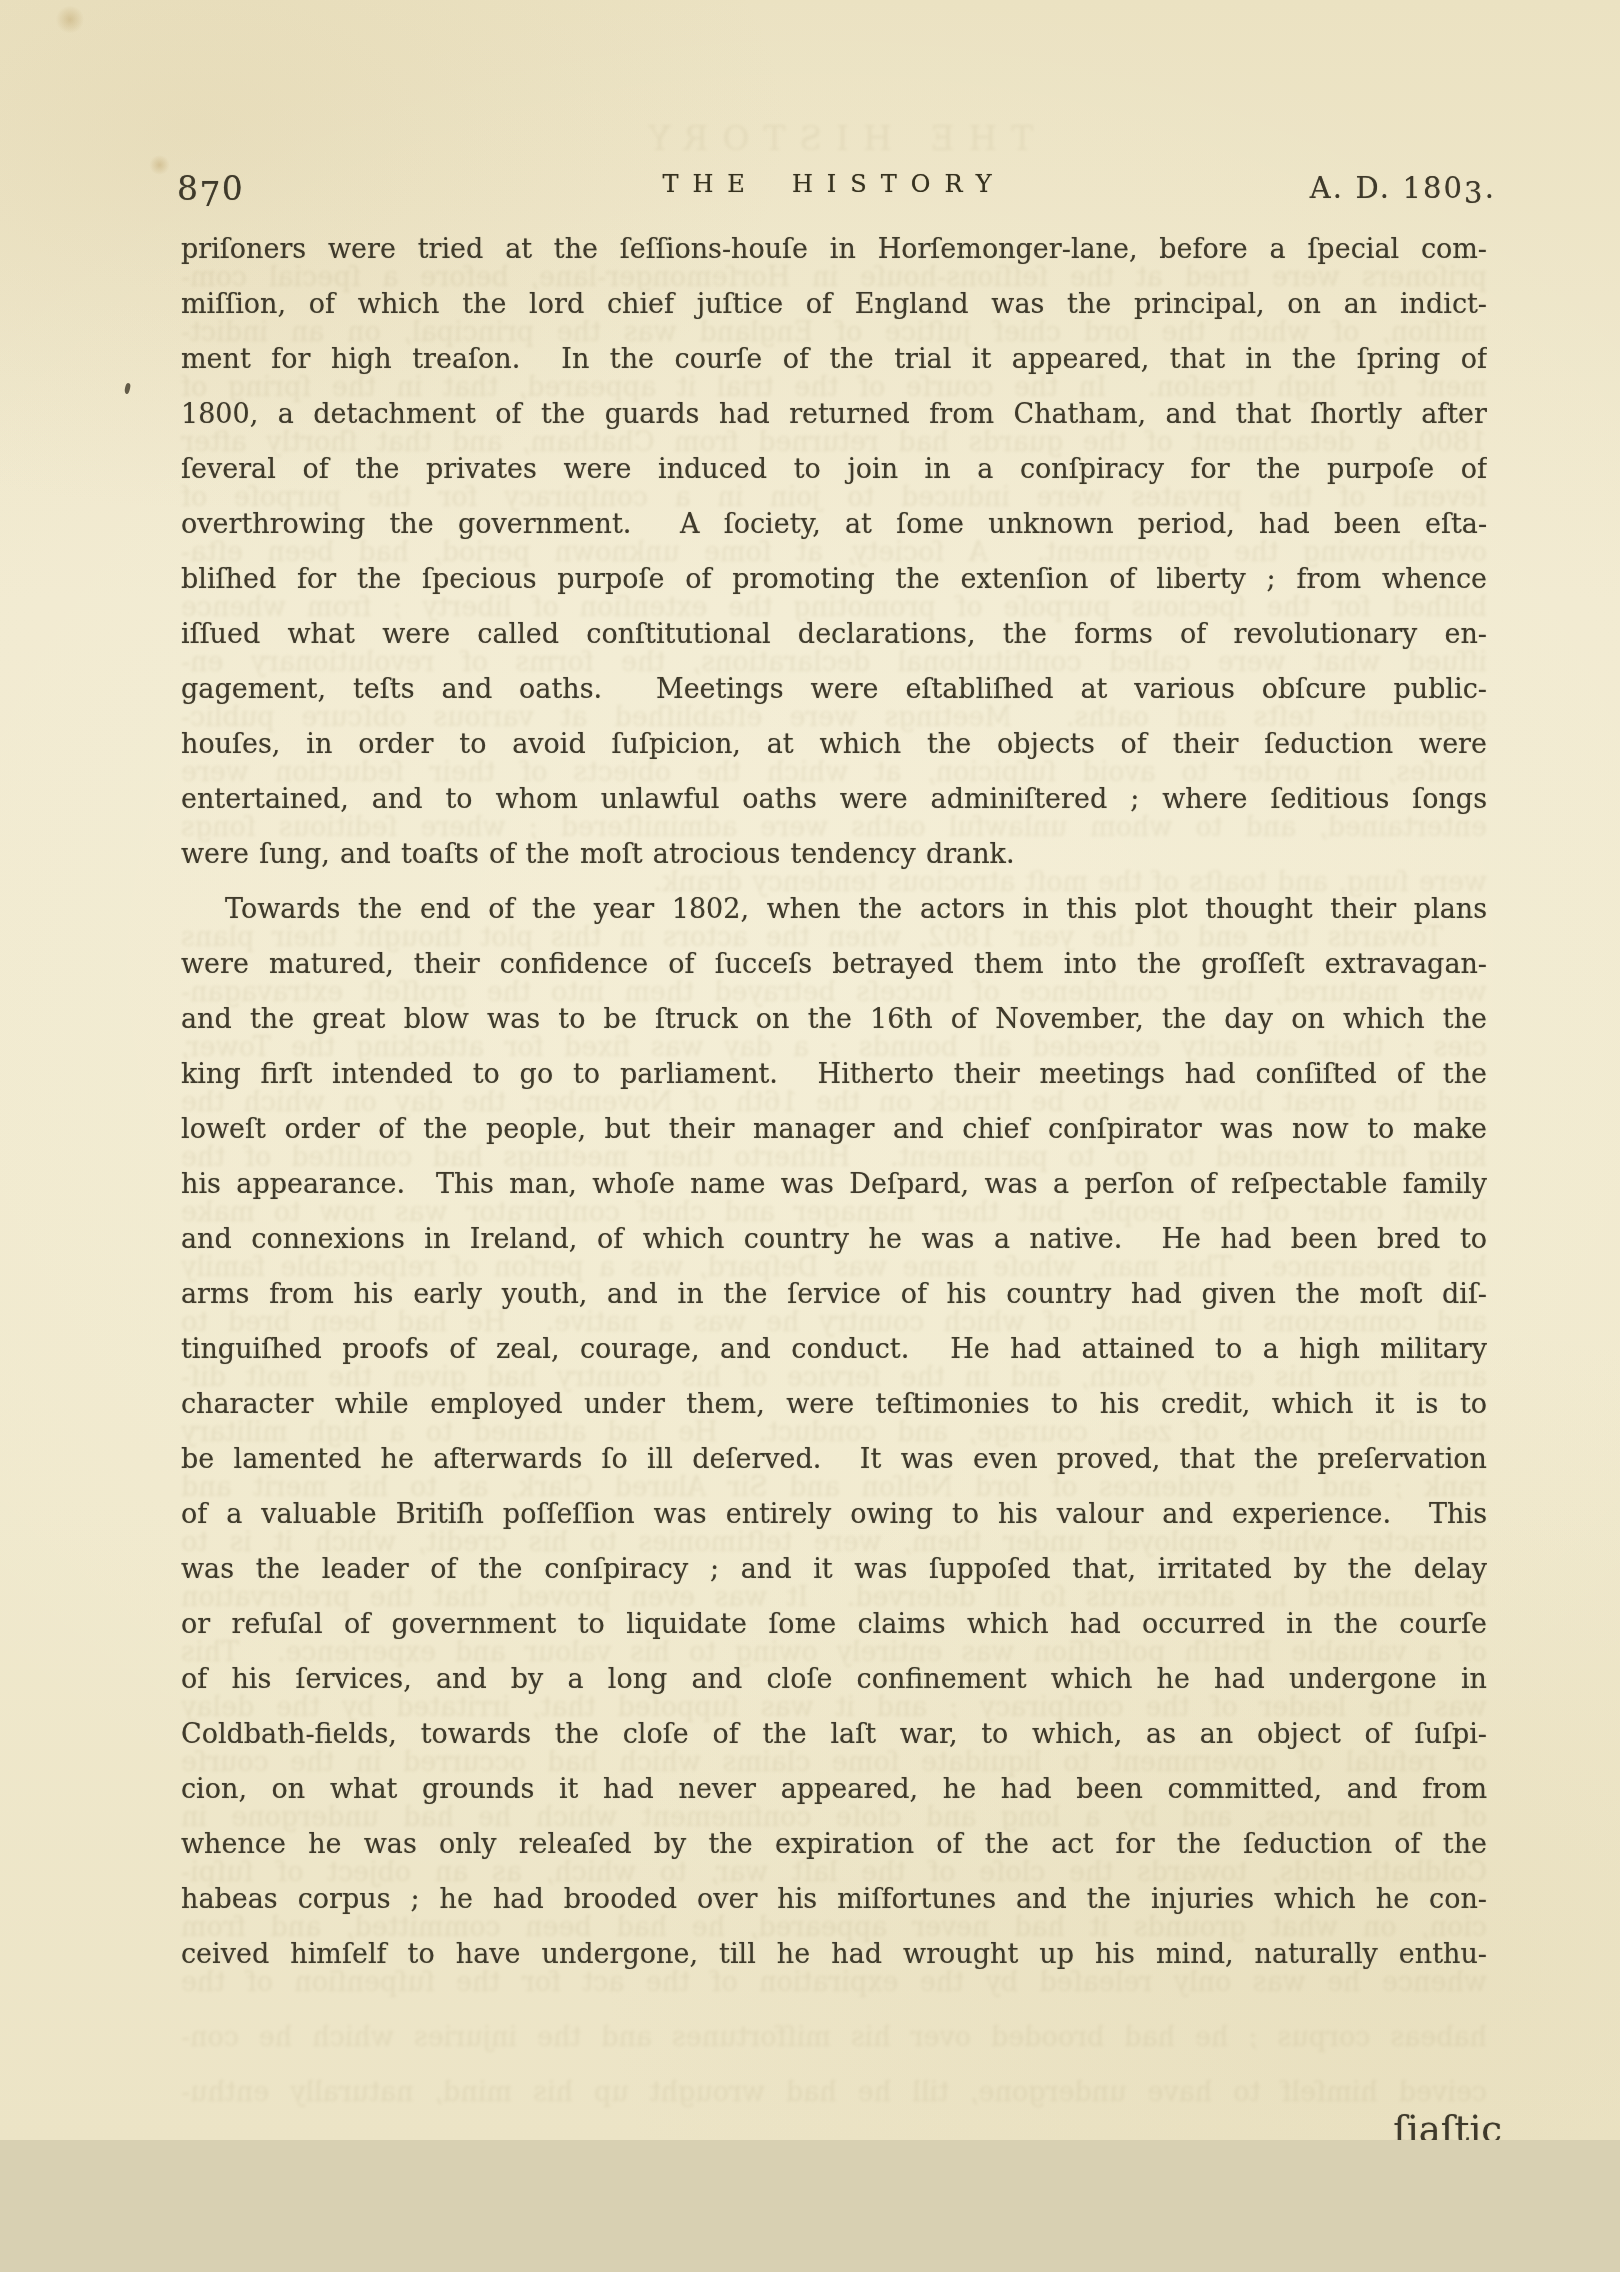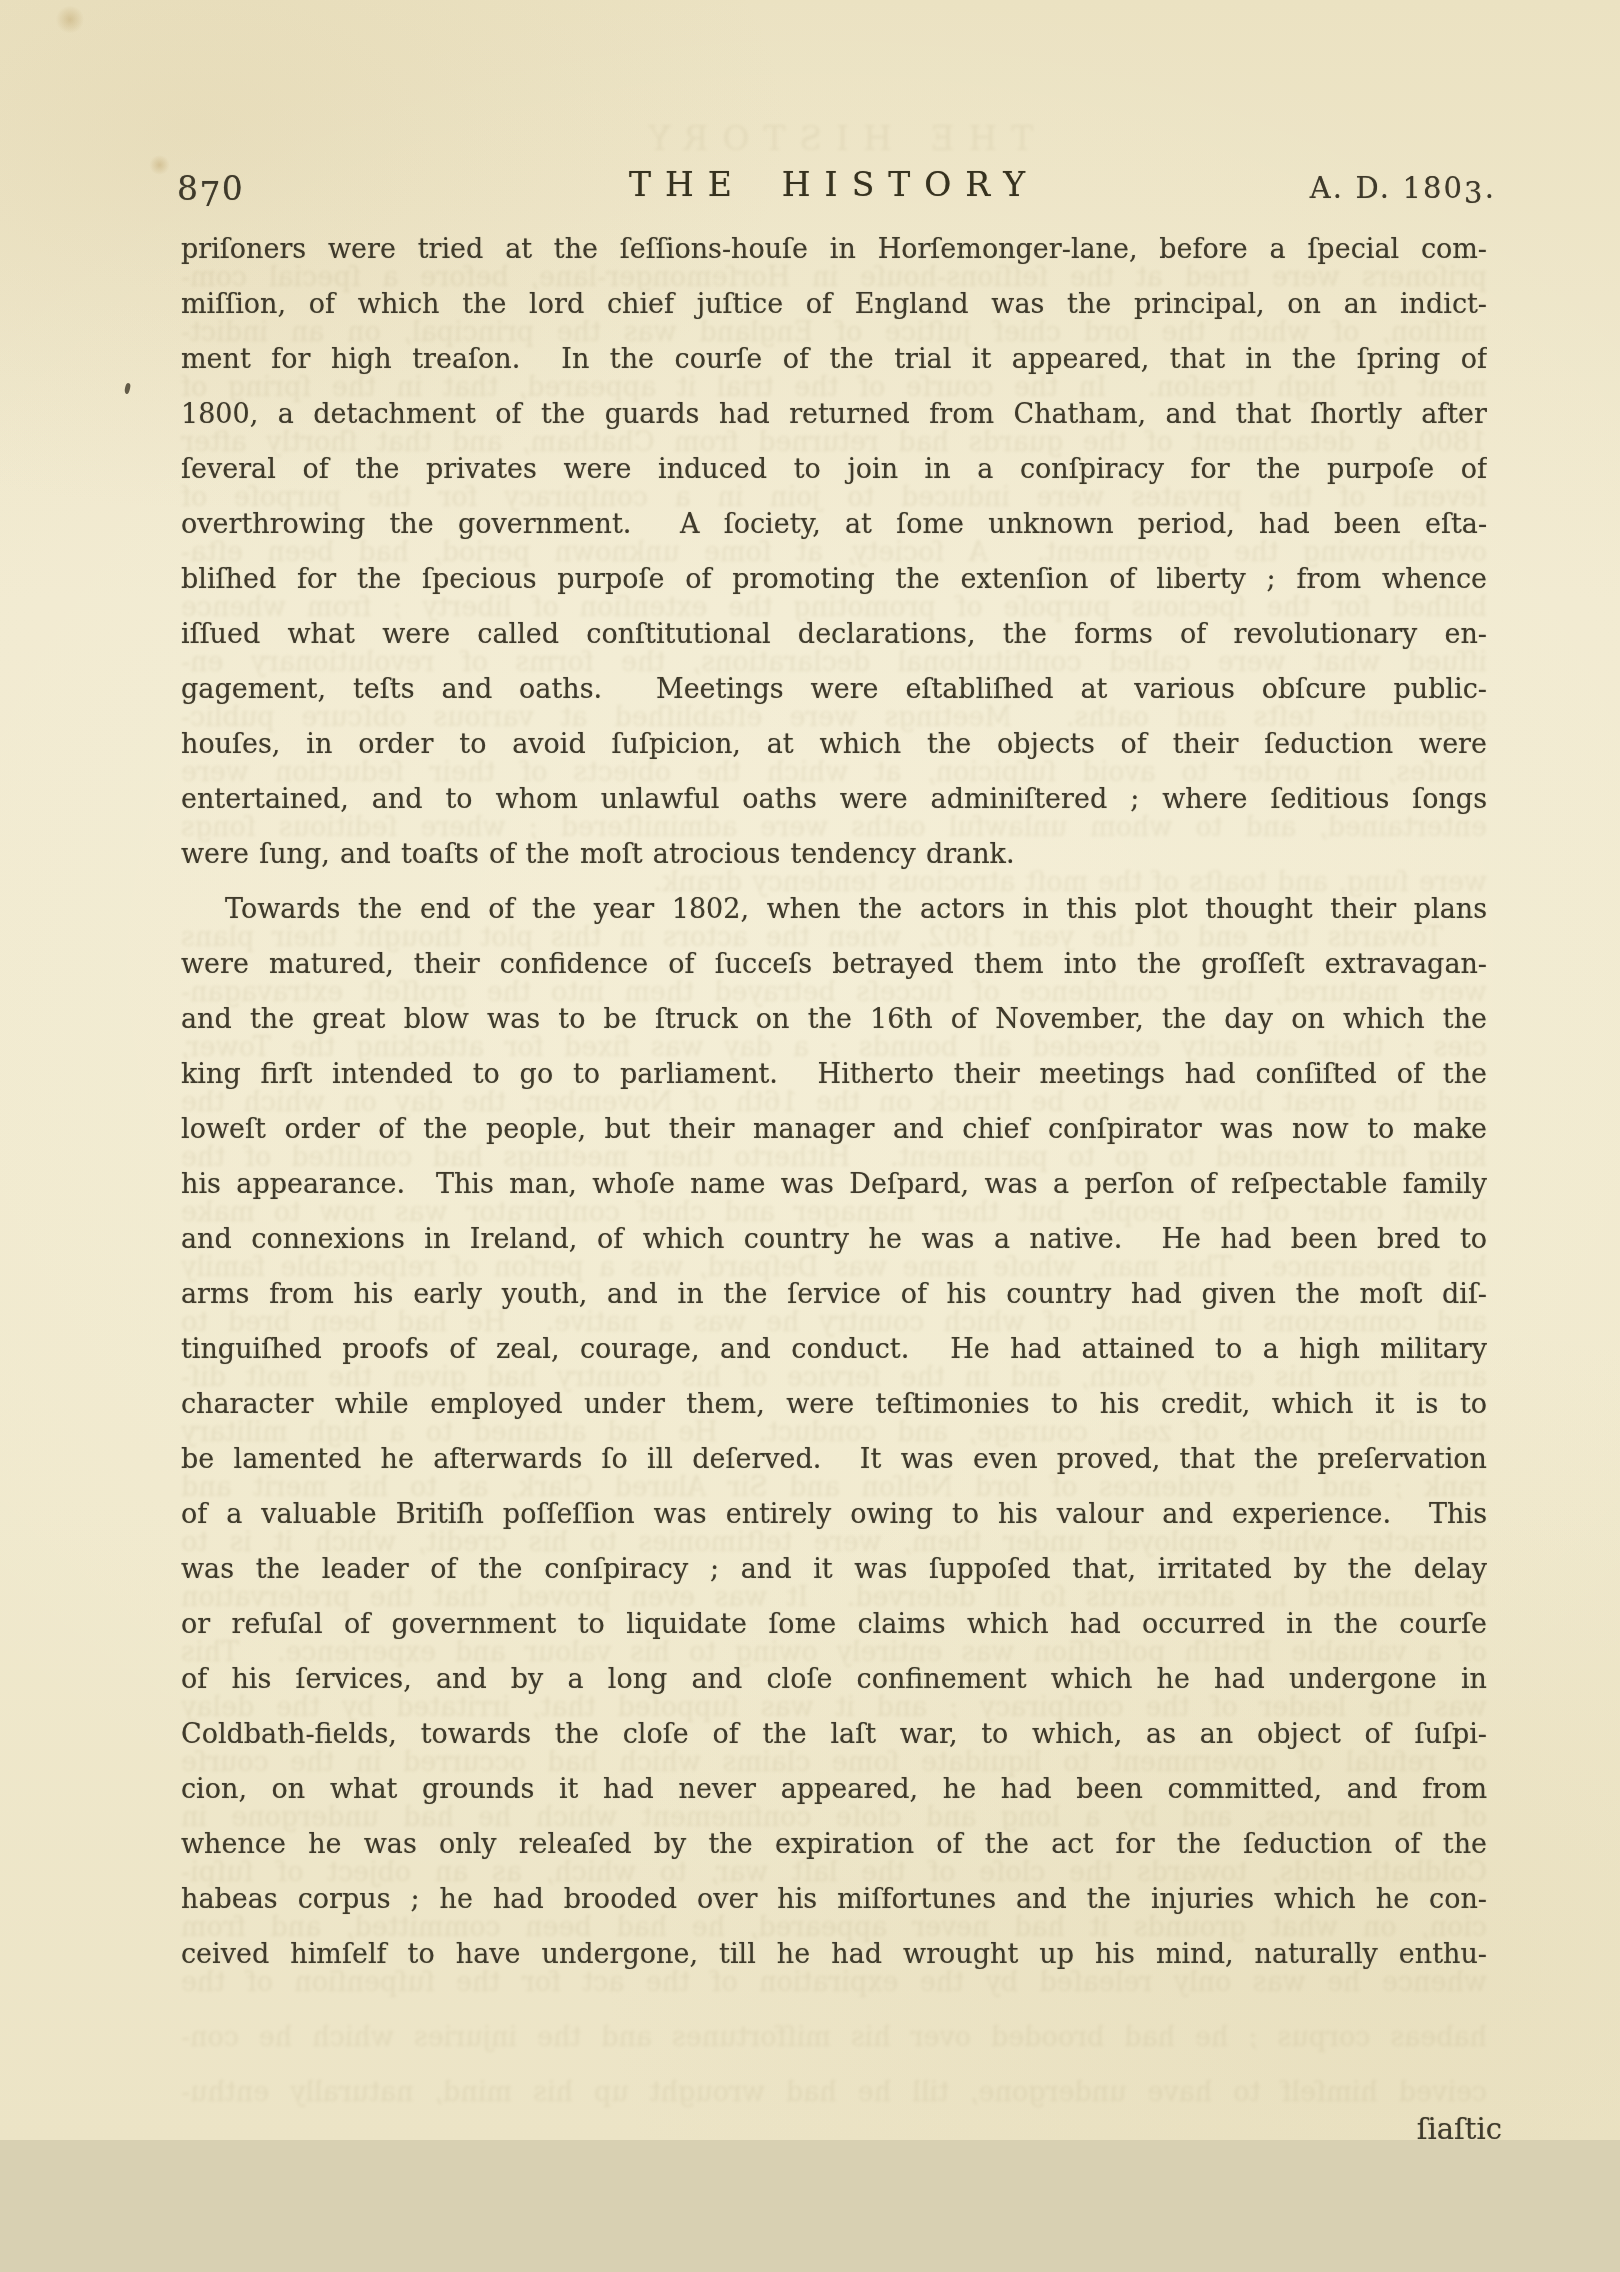--- a/index.html
+++ b/index.html
@@ -19,21 +19,21 @@
   
   .hdr{position:absolute;top:163px;left:0;width:100%;height:57px;}
   .page-number{
     position:absolute;left:177px;top:4.3px;
     font-size:33px;line-height:43px;letter-spacing:1.4px;
     text-shadow:0 0 0.7px rgba(50,45,33,.55);
   }
   .running-title{
     position:absolute;left:181px;width:1306px;top:0;
     text-align:center;
-    font-size:33px;line-height:43px;
+    font-size:24px;line-height:43px;
     letter-spacing:14px;word-spacing:11.4px;
     text-shadow:0 0 0.7px rgba(50,45,33,.6);
     color:#36321f;
   }
   .date-header{
     position:absolute;right:125px;top:4.3px;
     font-size:29px;line-height:43px;letter-spacing:2.1px;
     text-shadow:0 0 0.7px rgba(50,45,33,.55);
   }
   .dsc{position:relative;top:.17em;}
@@ -45,21 +45,21 @@
   .line{
     font-size:27px;line-height:55px;height:55px;
     text-align:justify;text-align-last:justify;
     white-space:pre-wrap;overflow:hidden;
     word-spacing:.06em;
   }
   .line.end{text-align-last:left;}
   .line.indent{text-indent:44px;}
   .catchword{
     position:absolute;top:2112px;right:119px;
-    font-size:29px;line-height:35px;
+    font-size:37px;line-height:35px;
     text-shadow:0 0 0.9px rgba(62,57,43,.5);
   }
   
   .ghost{
     position:absolute;pointer-events:none;
     color:#96875a;opacity:.13;
     filter:blur(1.8px);
     transform:scaleX(-1);
   }
   .ghost-block{left:181px;top:249px;width:1306px;}

